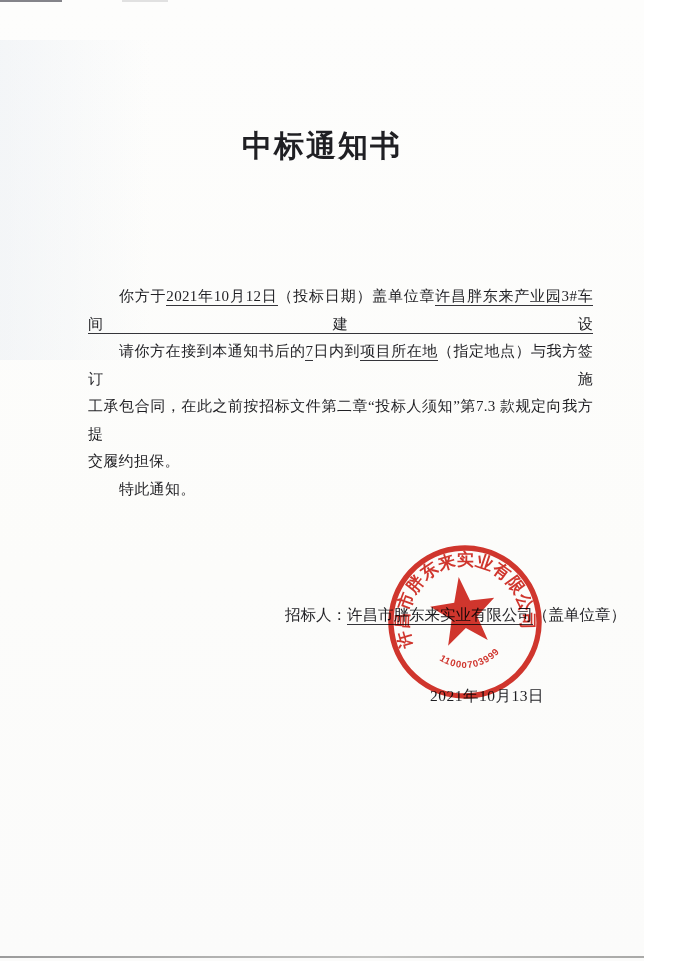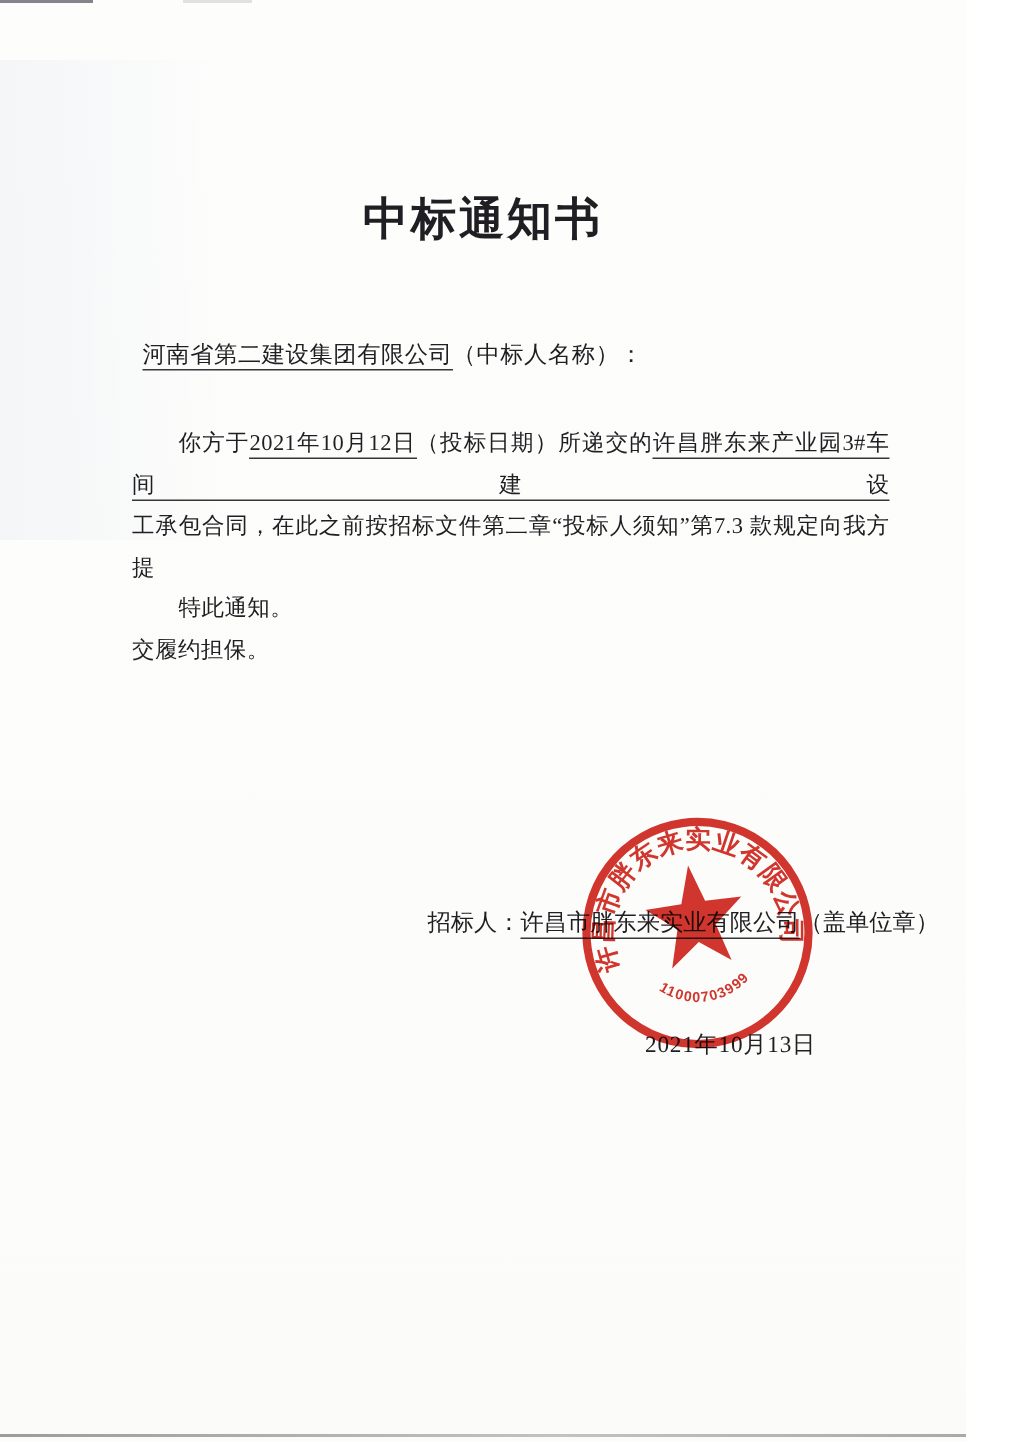--- a/index.html
+++ b/index.html
@@ -59,27 +59,27 @@
 
 <div class="page">
 
   <div class="scan-artifact artifact-left-tint"></div>
   <div class="scan-artifact artifact-top-left"></div>
   <div class="scan-artifact artifact-top-mid"></div>
   <div class="scan-artifact artifact-bottom"></div>
 
   <h1 class="doc-title">中标通知书</h1>
 
-  <div class="recipient"><span class="u">河南省第二建设集团有限公司</span><span>（中标人名称）：</span></div>
 
   <div class="body-lines">
-      <div class="line indent justify"><span>你方于</span><span class="u">2021年10月12日</span><span>（投标日期）所递交的</span><span class="u">许昌胖东来产业园3#车间建设</span></div>
+      <div class="line indent justify"><span>你方于</span><span class="u">2021年10月12日</span><span>（投标日期）盖单位章</span><span class="u">许昌胖东来产业园3#车间建设</span></div>
+      <div class="line indent justify"><span>请你方在接到本通知书后的</span><span class="u">7</span><span>日内到</span><span class="u">项目所在地</span><span>（指定地点）与我方签订施</span></div>
       <div class="line justify"><span>工承包合同，在此之前按招标文件第二章“投标人须知”第7.3 款规定向我方提</span></div>
+      <div class="line"><span>交履约担保。</span></div>
       <div class="line indent"><span>特此通知。</span></div>
-      <div class="line"><span>交履约担保。</span></div>
     </div>
 
   <div class="signature"><span>招标人：</span><span><span class="u">许昌市胖东来实业有限公司</span><span>（盖单位章）</span></span></div>
 
   <div class="issue-date">2021年10月13日</div>
 
   <svg class="seal" viewBox="-82 -82 164 164">
     <g transform="rotate(-8)">
       <defs>
         <path id="arcTop" d="M -53.6 19.5 A 57 57 0 1 1 53.6 19.5" fill="none"></path>

